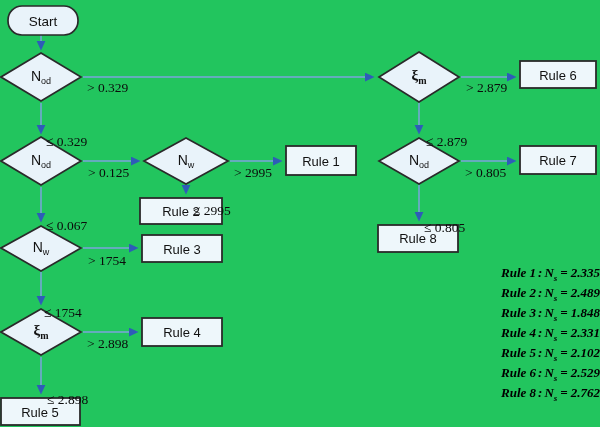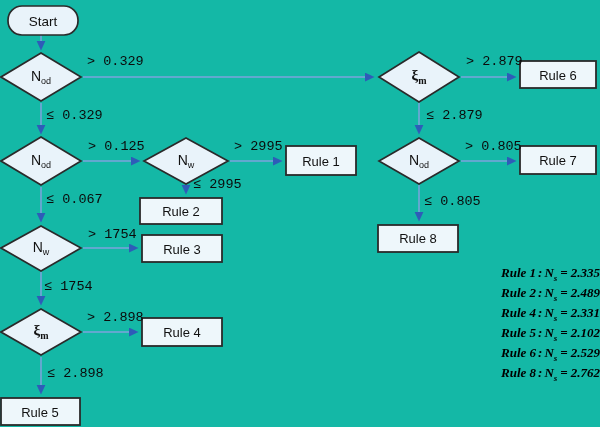--- a/index.html
+++ b/index.html
@@ -1,27 +1,27 @@
 <!DOCTYPE html>
 <html><head>
 <meta charset="utf-8">
 <style>
   html,body{margin:0;padding:0;background:#ffffff;}
-  #stage{position:relative;width:600px;height:427px;background:#14b8a6;overflow:hidden;
+  #stage{position:relative;width:600px;height:427px;background:#22c55e;overflow:hidden;
          font-family:"Liberation Sans",sans-serif;}
   #flow-svg{position:absolute;left:0;top:0;}
   .lbl{position:absolute;transform:translate(-50%,-50%);white-space:nowrap;color:#000;}
   .node-lbl{font-size:14px;color:#111;}
   .node-lbl sub{font-size:9px;}
   .greek{font-family:"Liberation Serif",serif;font-weight:bold;font-size:15px;}
   .greek sub{font-size:10px;font-weight:bold;}
   .box-lbl{font-size:13px;color:#111;}
   .start-lbl{font-size:13.5px;color:#111;}
-  .elabel{position:absolute;white-space:nowrap;font-family:Liberation Mono, monospace;
-          font-size:13.5px;color:#0b0b0b;}
+  .elabel{position:absolute;white-space:nowrap;font-family:Liberation Serif, serif;
+          font-size:13.5px;color:#0b0b0b;margin-top:26px;}
   #rules-list{position:absolute;left:501px;top:263px;font-family:"Liberation Serif",serif;
               font-style:italic;font-weight:bold;font-size:13px;color:#000;}
   .rule-line{height:20px;line-height:20px;white-space:nowrap;}
   .rule-line .sep{margin:0 2px;}
   .rule-line sub{font-size:9px;}
   .rule-line .eq{margin:0 3px;}
 </style>
 </head>
 <body>
 
@@ -110,19 +110,20 @@
   <div class="elabel" style="left:87px;top:310px">&gt; 2.898</div>
   <div class="elabel" style="left:47px;top:366px">≤ 2.898</div>
   <div class="elabel" style="left:466px;top:54px">&gt; 2.879</div>
   <div class="elabel" style="left:426px;top:108px">≤ 2.879</div>
   <div class="elabel" style="left:465px;top:139px">&gt; 0.805</div>
   <div class="elabel" style="left:424px;top:194px">≤ 0.805</div>
 
   <div id="rules-list">
     <div class="rule-line"><span>Rule 1</span><span class="sep">:</span><span>N</span><sub>s</sub><span class="eq">=</span><span>2.335</span></div>
     <div class="rule-line"><span>Rule 2</span><span class="sep">:</span><span>N</span><sub>s</sub><span class="eq">=</span><span>2.489</span></div>
+    <div class="rule-line"><span>Rule 3</span><span class="sep">:</span><span>N</span><sub>s</sub><span class="eq">=</span><span>1.848</span></div>
     <div class="rule-line"><span>Rule 4</span><span class="sep">:</span><span>N</span><sub>s</sub><span class="eq">=</span><span>2.331</span></div>
     <div class="rule-line"><span>Rule 5</span><span class="sep">:</span><span>N</span><sub>s</sub><span class="eq">=</span><span>2.102</span></div>
     <div class="rule-line"><span>Rule 6</span><span class="sep">:</span><span>N</span><sub>s</sub><span class="eq">=</span><span>2.529</span></div>
     <div class="rule-line"><span>Rule 8</span><span class="sep">:</span><span>N</span><sub>s</sub><span class="eq">=</span><span>2.762</span></div>
   </div>
 
 </div>
 
 </body></html>

